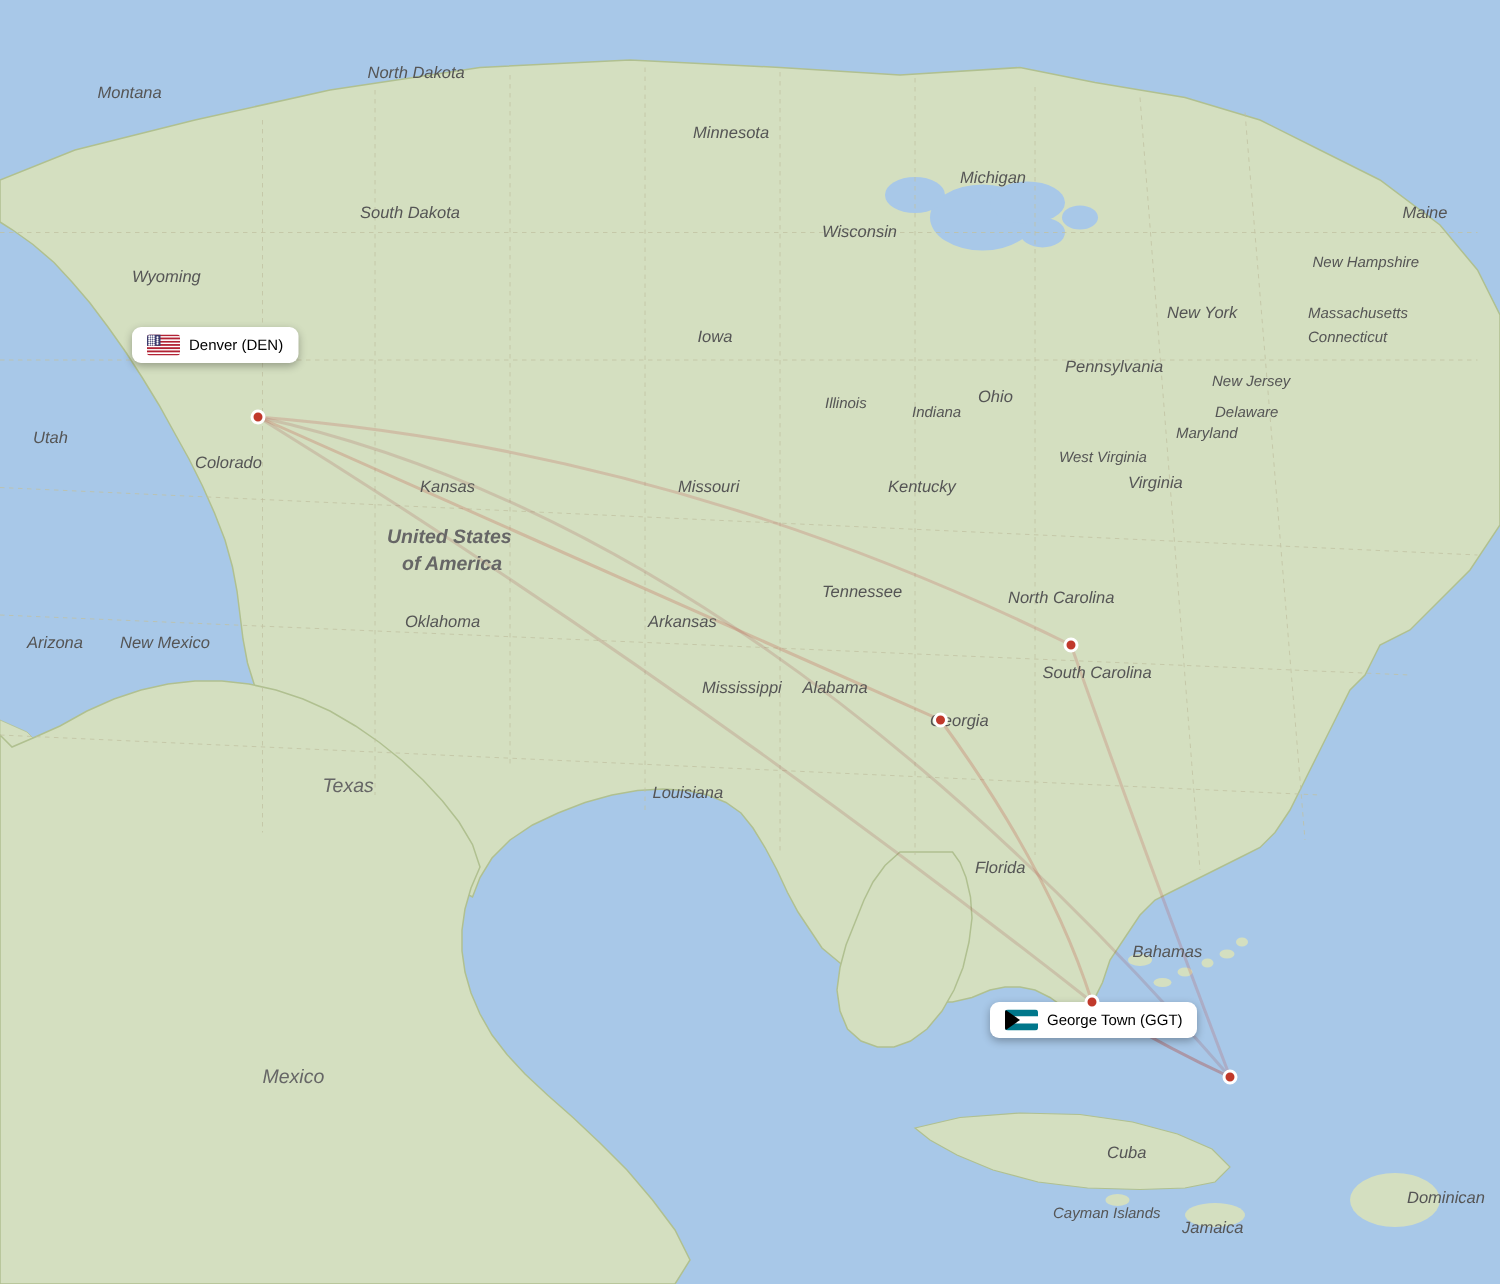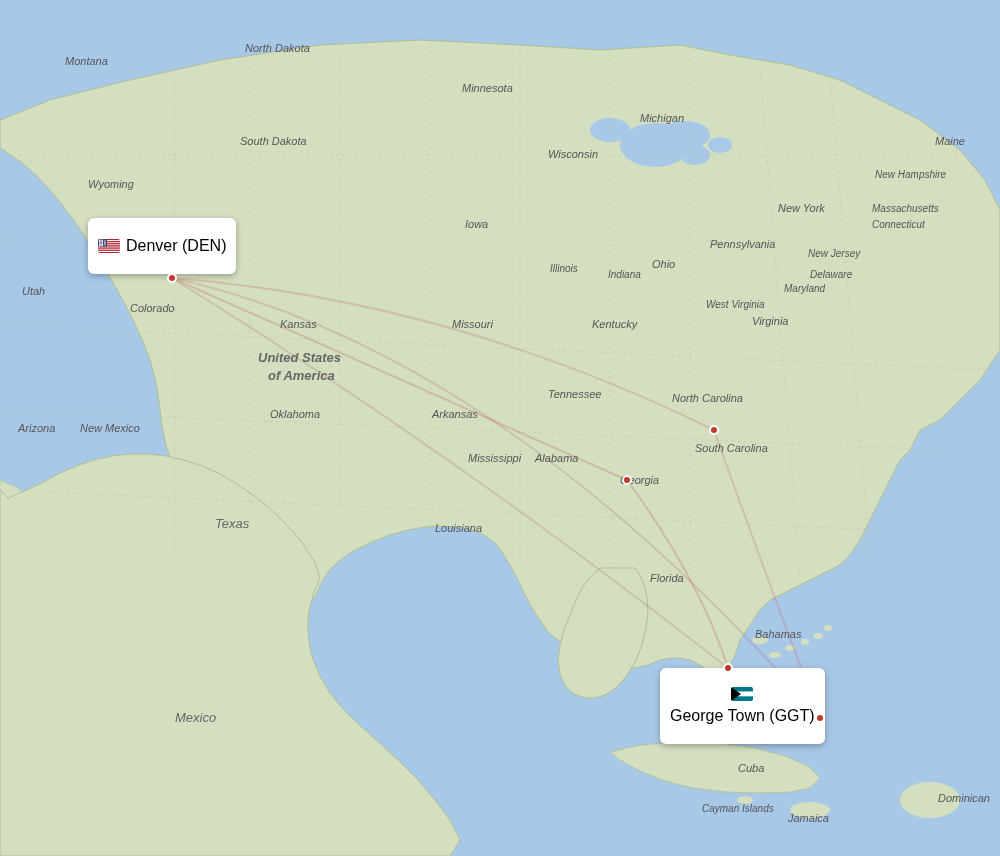--- a/index.html
+++ b/index.html
@@ -17,22 +17,22 @@
       width: 100%;
       height: 100%;
       position: absolute;
       top: 0; left: 0;
     }
     
     .airport-label {
       position: absolute;
       background: white;
       border-radius: 6px;
-      padding: 19px 10px;
-      font-size: 16px;
+      padding: 5px 10px;
+      font-size: 10px;
       font-weight: 500;
       display: flex;
       align-items: center;
       gap: 6px;
       box-shadow: 0 2px 6px rgba(0,0,0,0.3);
       white-space: nowrap;
       z-index: 10;
     }
     
     .airport-dot {
@@ -227,21 +227,21 @@
       <circle cx="3" cy="6.8" r="0.7" fill="white"></circle>
       <circle cx="4.5" cy="6.8" r="0.7" fill="white"></circle>
       <circle cx="7" cy="1.9" r="0.7" fill="white"></circle>
       <circle cx="7" cy="3.3" r="0.7" fill="white"></circle>
       <circle cx="7" cy="4.7" r="0.7" fill="white"></circle>
       <circle cx="7" cy="6.1" r="0.7" fill="white"></circle>
     </svg>
     <span>Denver (DEN)</span>
   </div>
 
-  <div class="airport-label" style="left: 660px; top: 668px; flex-direction: column;">
+  <div class="airport-label" style="left: 660px; top: 668px;">
 
     <svg width="22" height="14" viewBox="0 0 22 14" style="border-radius:2px;">
       <rect width="22" height="4.67" fill="#00778B" y="0"></rect>
       <rect width="22" height="4.67" fill="#FFF" y="4.67"></rect>
       <rect width="22" height="4.67" fill="#00778B" y="9.33"></rect>
       <polygon points="0,0 10,7 0,14" fill="#000"></polygon>
     </svg>
     <span>George Town (GGT)</span>
   </div>
 

